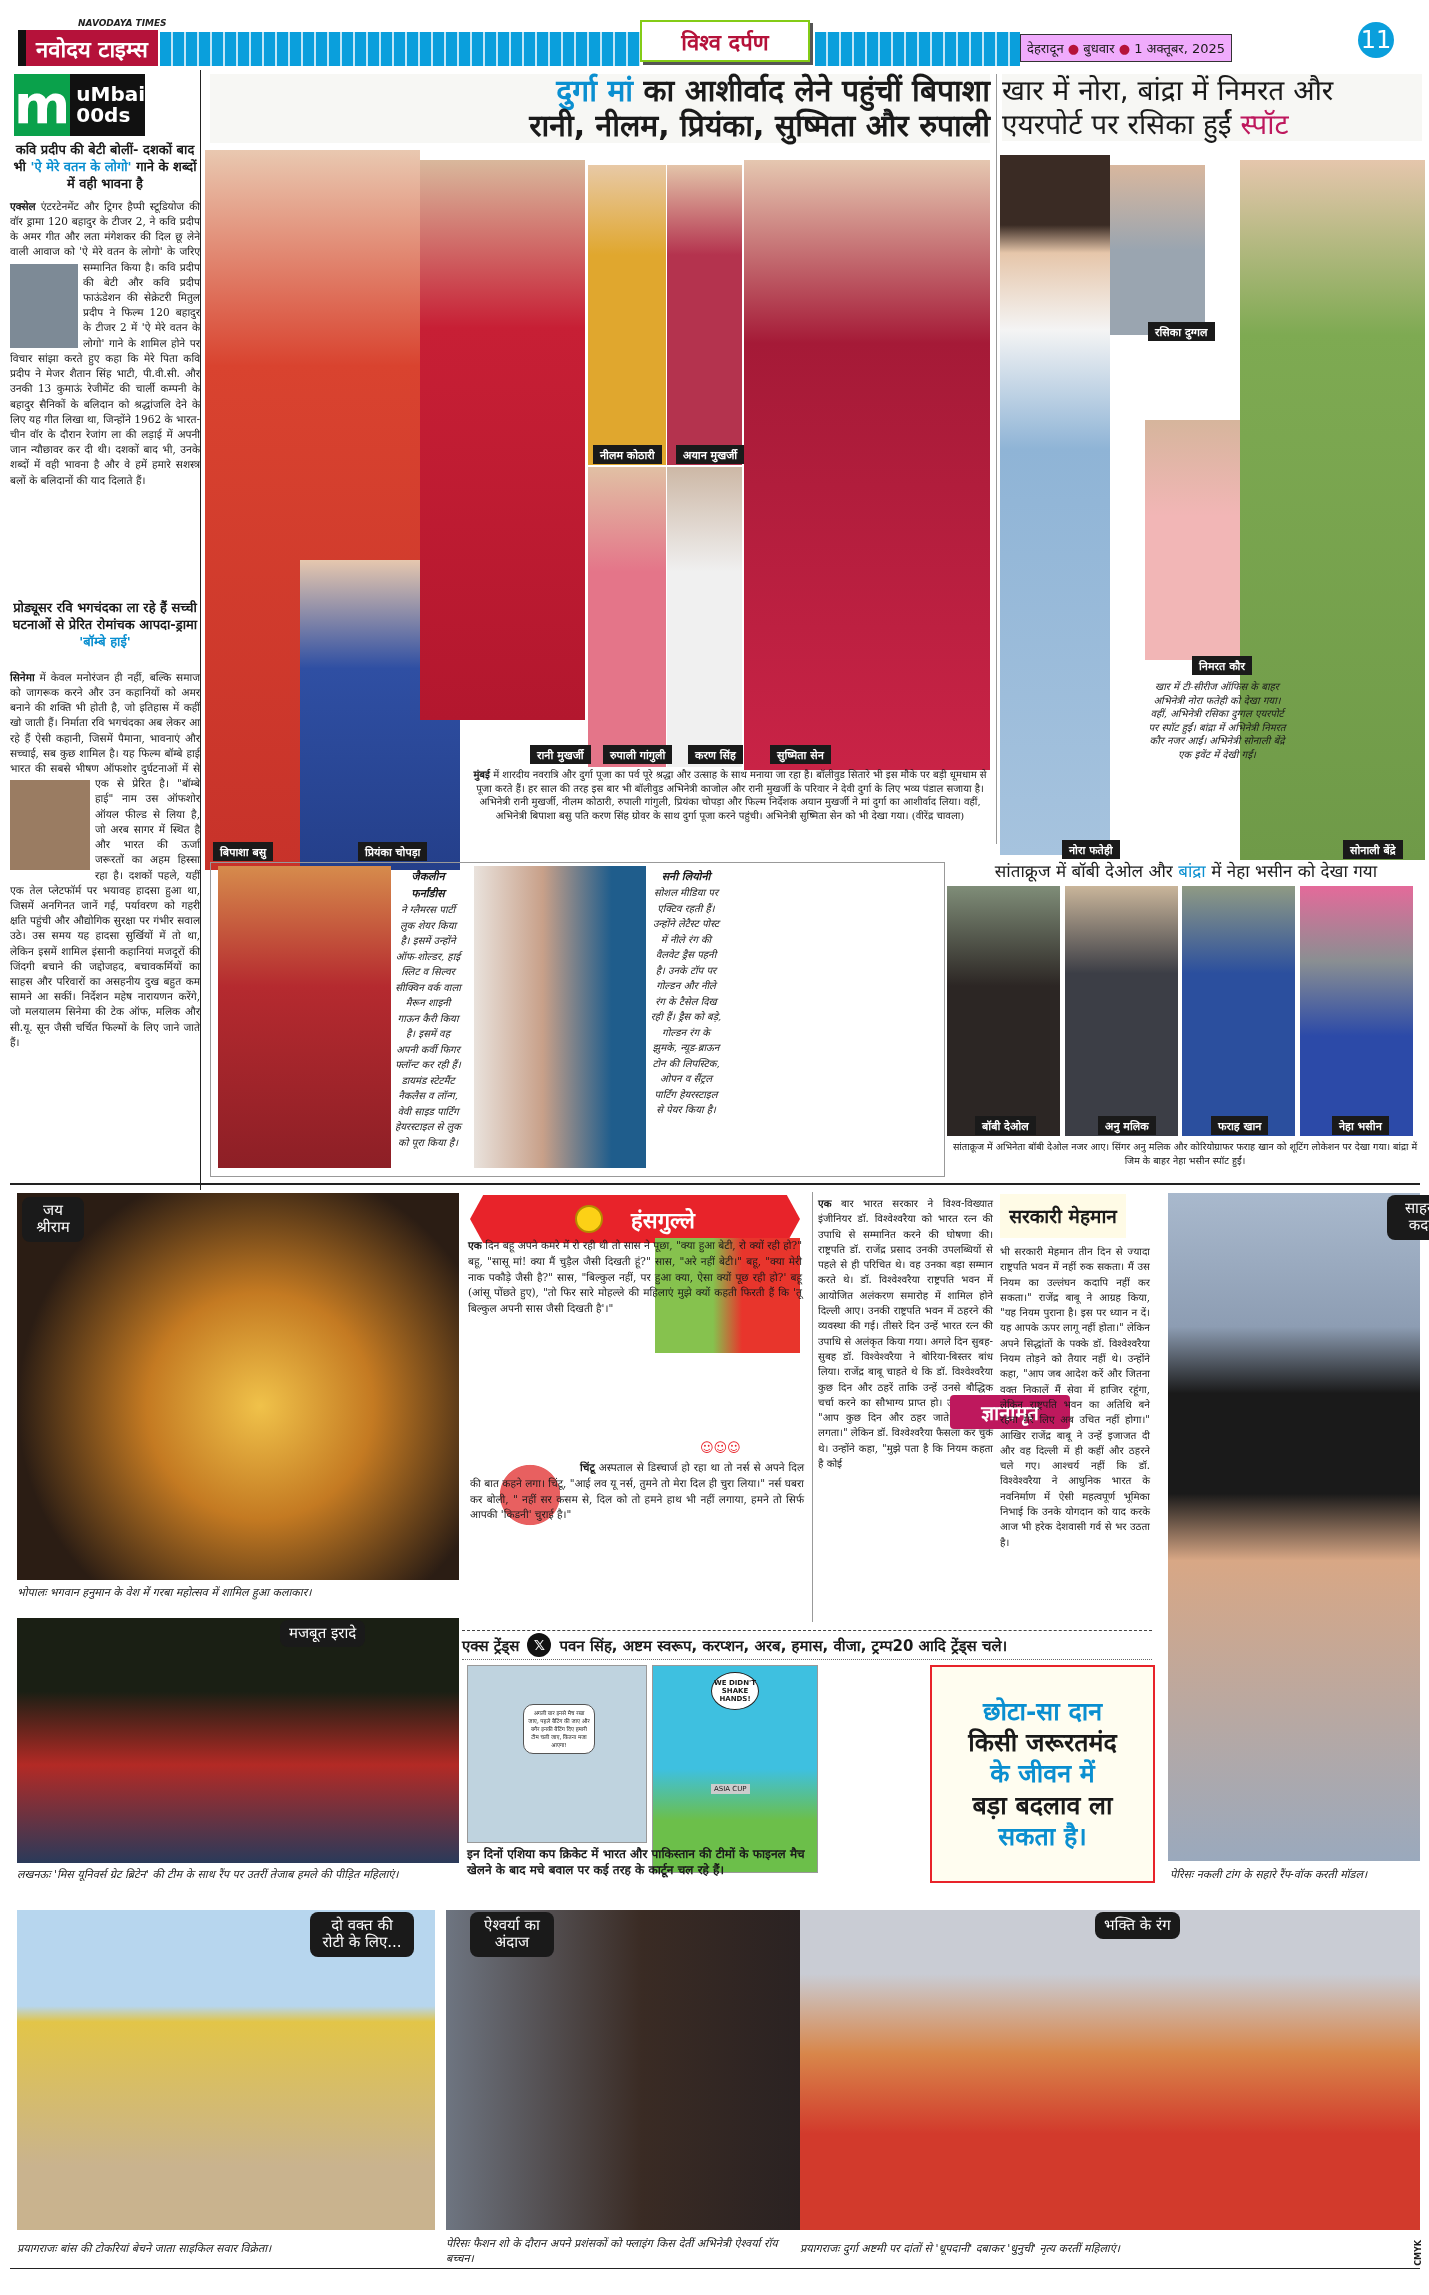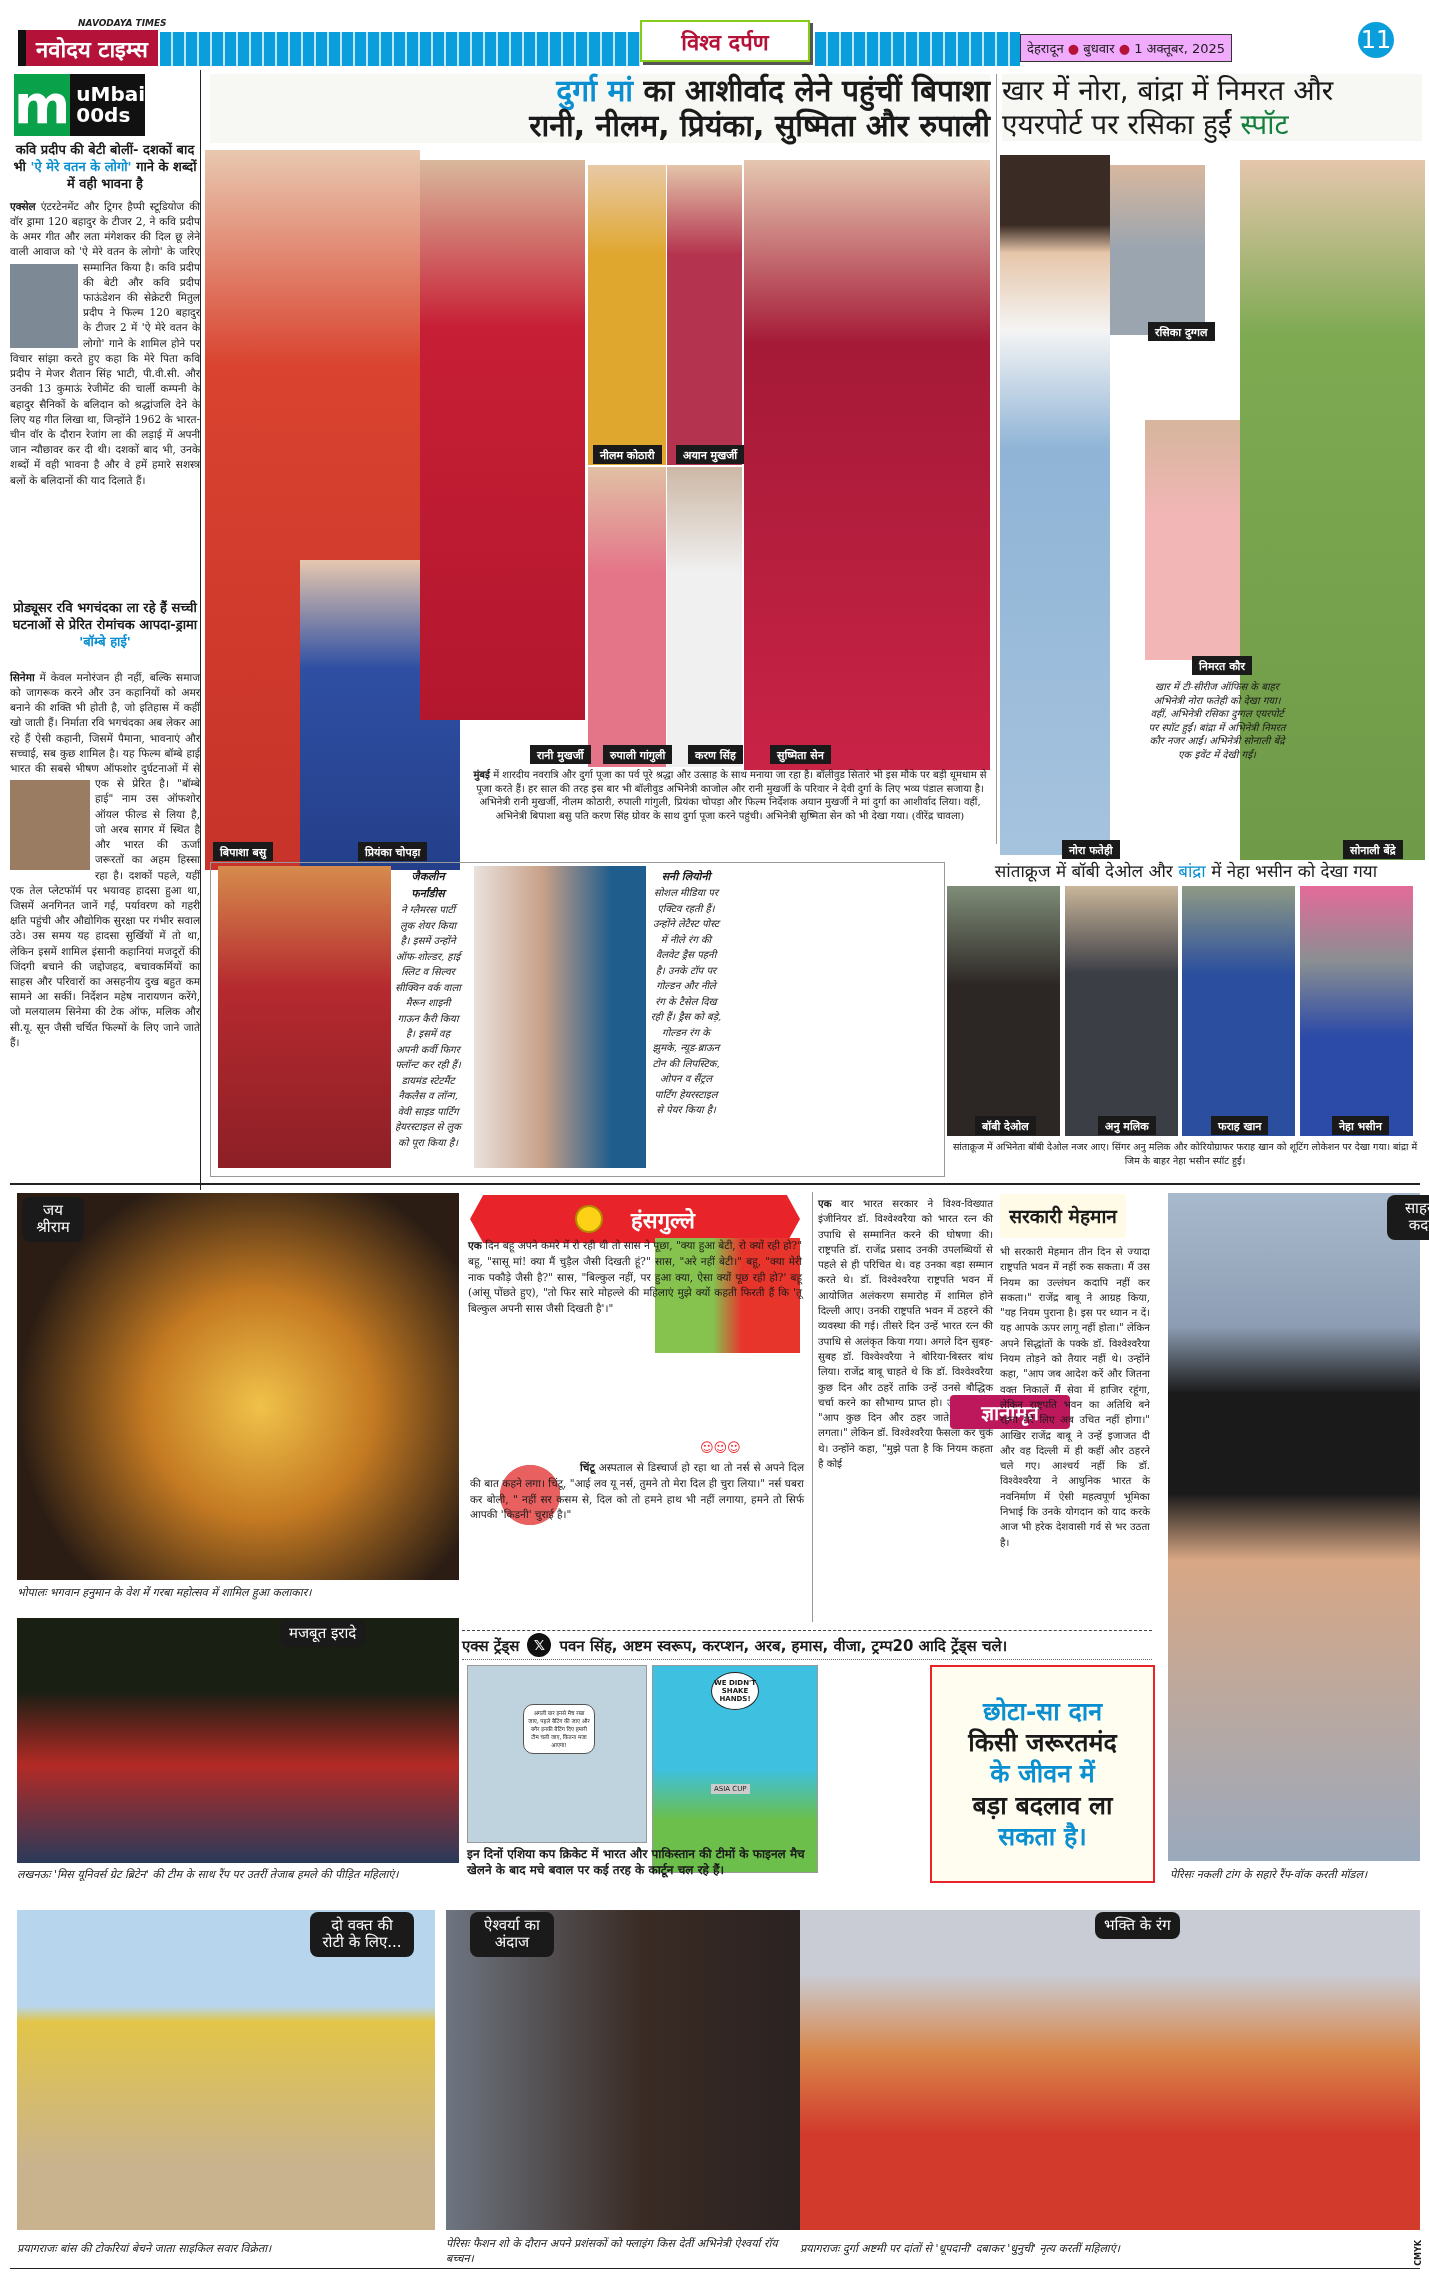--- a/index.html
+++ b/index.html
@@ -96,21 +96,21 @@
 <div class="label" style="left:676px;top:445px">अयान मुखर्जी</div>
 <div class="label" style="left:603px;top:745px">रुपाली गांगुली</div>
 <div class="label" style="left:688px;top:745px">करण सिंह</div>
 <div class="label" style="left:770px;top:745px">सुष्मिता सेन</div>
 <div class="abs body-text" style="left:470px;top:768px;width:520px;text-align:center;font-size:10px;line-height:1.35">
   <b>मुंबई</b><span> में शारदीय नवरात्रि और दुर्गा पूजा का पर्व पूरे श्रद्धा और उत्साह के साथ मनाया जा रहा है। बॉलीवुड सितारे भी इस मौके पर बड़ी धूमधाम से पूजा करते हैं। हर साल की तरह इस बार भी बॉलीवुड अभिनेत्री काजोल और रानी मुखर्जी के परिवार ने देवी दुर्गा के लिए भव्य पंडाल सजाया है। अभिनेत्री रानी मुखर्जी, नीलम कोठारी, रुपाली गांगुली, प्रियंका चोपड़ा और फिल्म निर्देशक अयान मुखर्जी ने मां दुर्गा का आशीर्वाद लिया। वहीं, अभिनेत्री बिपाशा बसु पति करण सिंह ग्रोवर के साथ दुर्गा पूजा करने पहुंची। अभिनेत्री सुष्मिता सेन को भी देखा गया। (वीरेंद्र चावला)</span>
 </div>
 <div class="rule" style="left:996px;top:74px;width:1px;height:770px;background:#999"></div>
 
 <div class="abs headline" style="left:1002px;top:74px;width:420px;font-size:28px;font-weight:normal;line-height:1.2;background:#f7f7f4">
-  <span>खार में नोरा, बांद्रा में निमरत और</span><br><span>एयरपोर्ट पर रसिका हुईं </span><span style="color:#15803d">स्पॉट</span>
+  <span>खार में नोरा, बांद्रा में निमरत और</span><br><span>एयरपोर्ट पर रसिका हुईं </span><span style="color:#be185d">स्पॉट</span>
 </div>
 <div class="photo" style="left:1000px;top:155px;width:110px;height:700px;background:linear-gradient(#3a2b24 10%,#e6c6aa 14%,#f4f4f4 25%,#8fb4d6 42%,#a6c3de)"></div>
 <div class="photo" style="left:1110px;top:165px;width:95px;height:170px;background:linear-gradient(#d8b79e,#9aa5b0 50%)"></div>
 <div class="photo" style="left:1145px;top:420px;width:95px;height:240px;background:linear-gradient(#d6b59c,#f2b6b6 40%)"></div>
 <div class="photo" style="left:1240px;top:160px;width:185px;height:700px;background:linear-gradient(#e5c6ac,#7eaa52 25%,#6f9a48)"></div>
 <div class="label" style="left:1148px;top:322px">रसिका दुग्गल</div>
 <div class="label" style="left:1192px;top:656px">निमरत कौर</div>
 <div class="label" style="left:1062px;top:840px">नोरा फतेही</div>
 <div class="label" style="left:1343px;top:840px">सोनाली बेंद्रे</div>
 <div class="abs body-text" style="left:1148px;top:680px;width:138px;text-align:center;font-style:italic;font-size:10px;line-height:1.35">खार में टी-सीरीज ऑफिस के बाहर अभिनेत्री नोरा फतेही को देखा गया। वहीं, अभिनेत्री रसिका दुग्गल एयरपोर्ट पर स्पॉट हुईं। बांद्रा में अभिनेत्री निमरत कौर नजर आईं। अभिनेत्री सोनाली बेंद्रे एक इवेंट में देखी गईं।</div>

